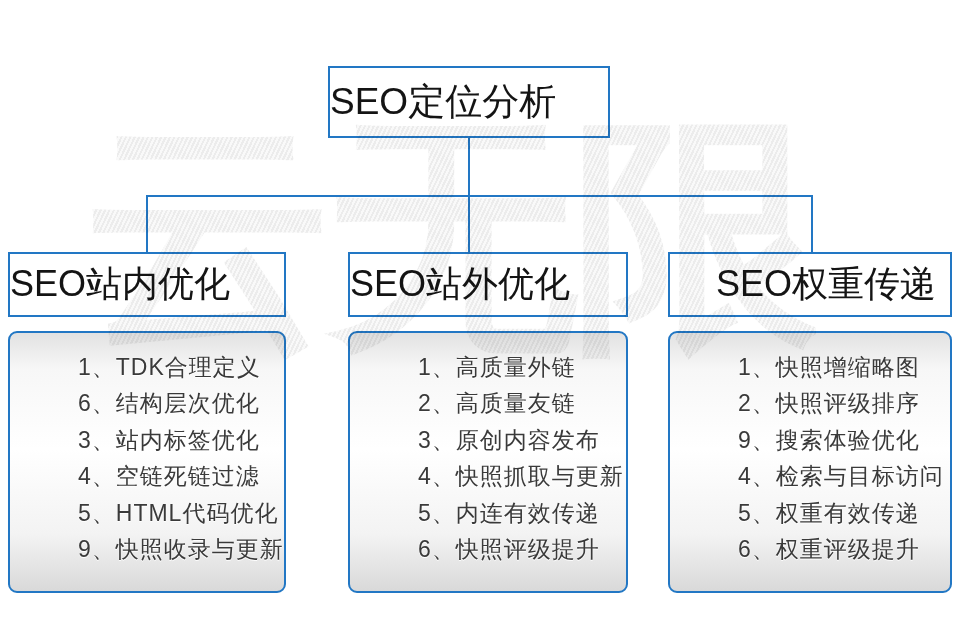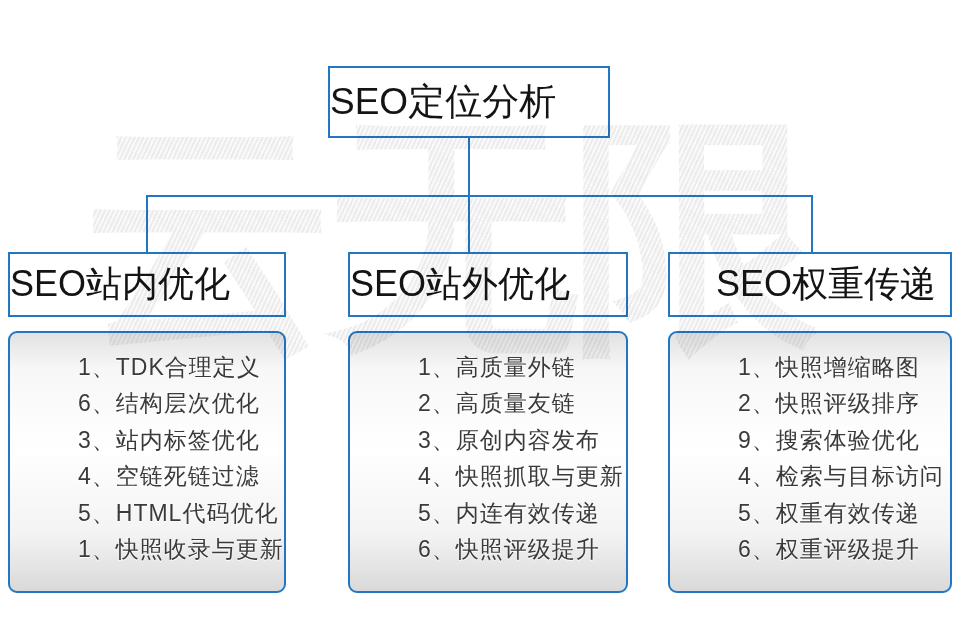--- a/index.html
+++ b/index.html
@@ -72,21 +72,21 @@
   <div class="node header-box col0">
     <span>SEO站内优化</span>
   </div>
   <div class="list-box col0">
     <ul>
       <li>1、TDK合理定义</li>
       <li>6、结构层次优化</li>
       <li>3、站内标签优化</li>
       <li>4、空链死链过滤</li>
       <li>5、HTML代码优化</li>
-      <li>1、快照收录与更新</li>
+      <li>9、快照收录与更新</li>
     </ul>
   </div>
 
   <div class="node header-box col1">
     <span>SEO站外优化</span>
   </div>
   <div class="list-box col1">
     <ul>
       <li>1、高质量外链</li>
       <li>2、高质量友链</li>

